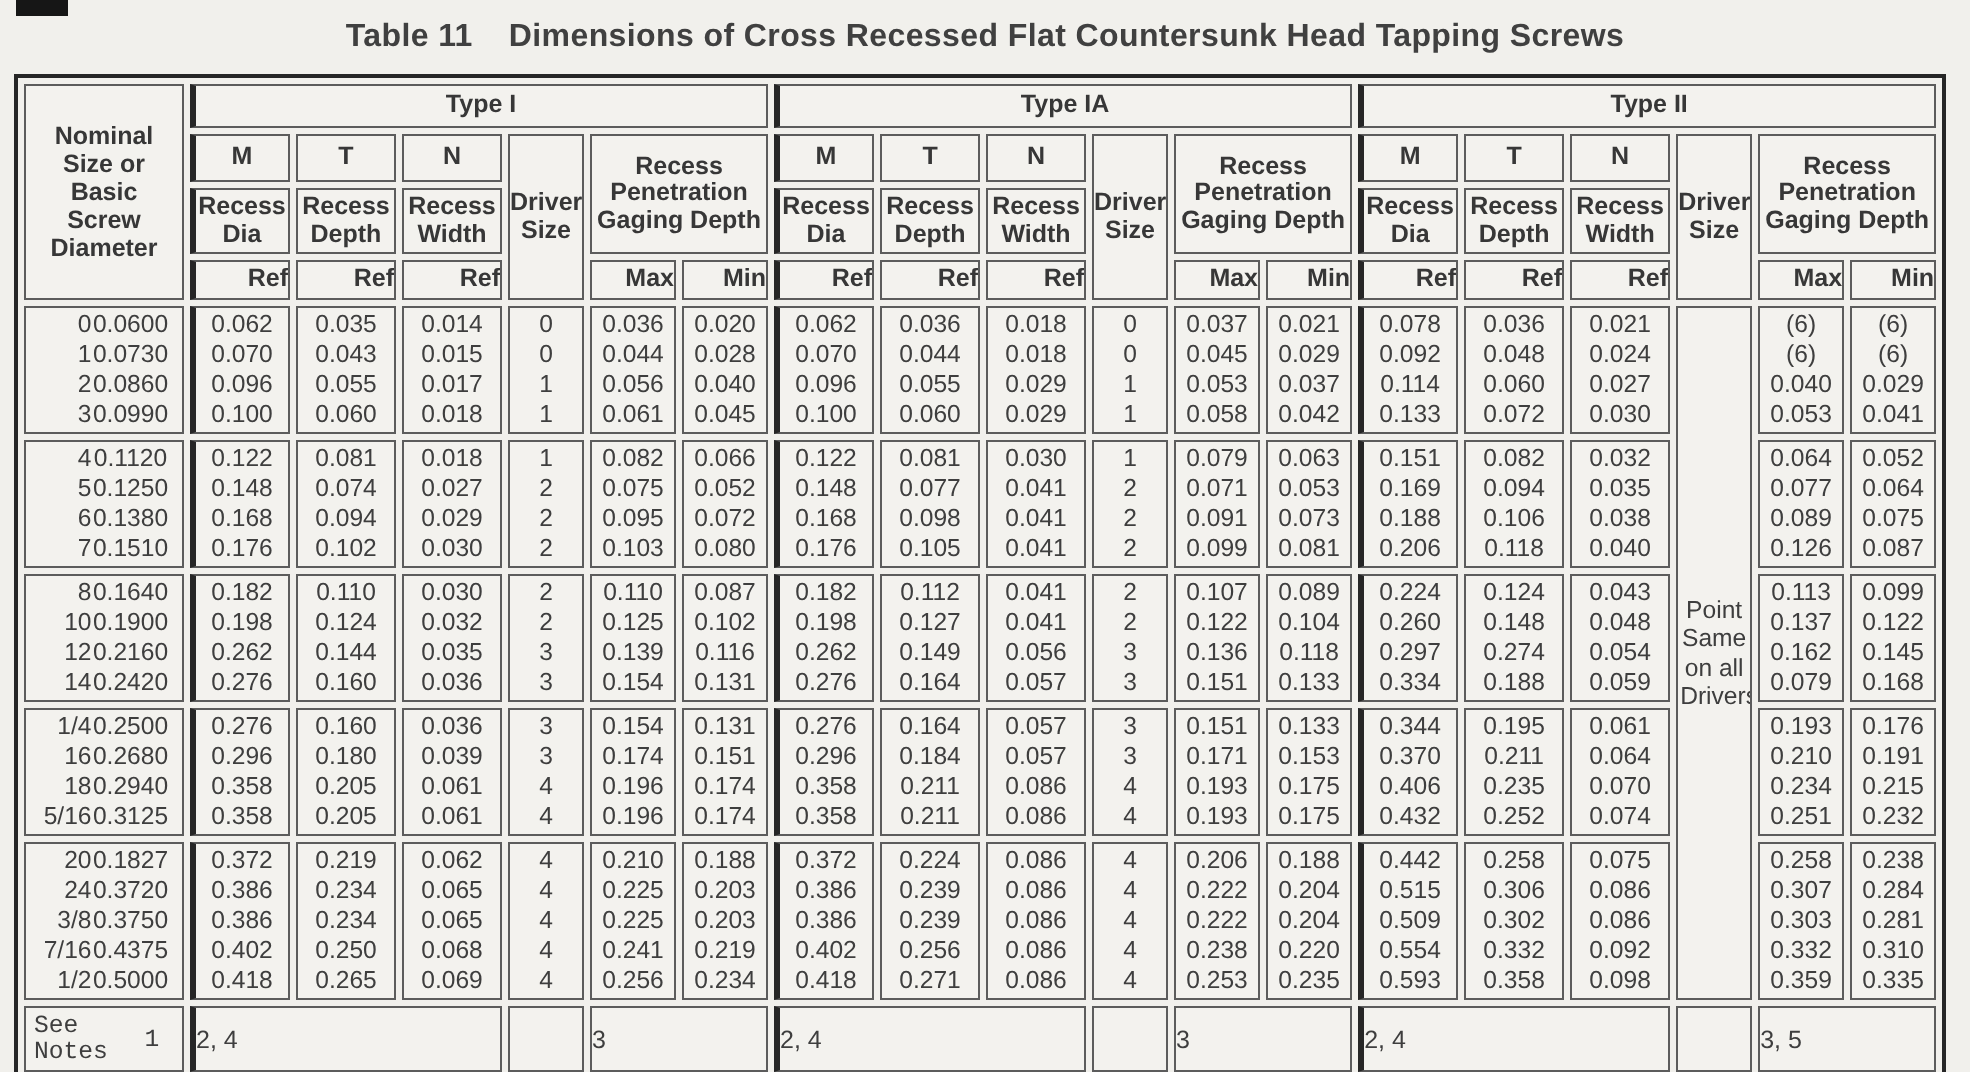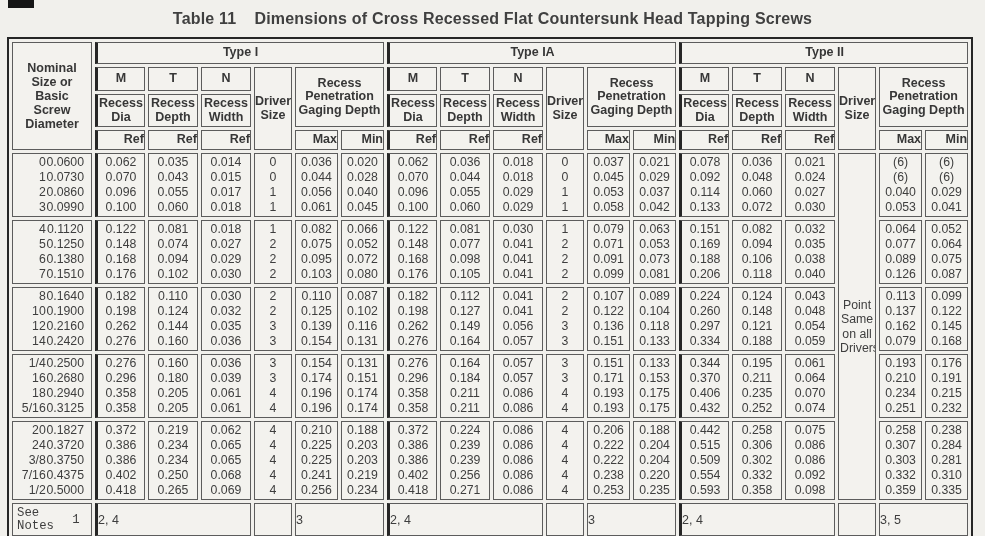--- a/index.html
+++ b/index.html
@@ -565,21 +565,21 @@
             <div>0.224</div>
             <div>0.260</div>
             <div>0.297</div>
             <div>0.334</div>
           </div>
         </td>
         <td class="valcell">
           <div class="vals">
             <div>0.124</div>
             <div>0.148</div>
-            <div>0.121</div>
+            <div>0.274</div>
             <div>0.188</div>
           </div>
         </td>
         <td class="valcell">
           <div class="vals">
             <div>0.043</div>
             <div>0.048</div>
             <div>0.054</div>
             <div>0.059</div>
           </div>

